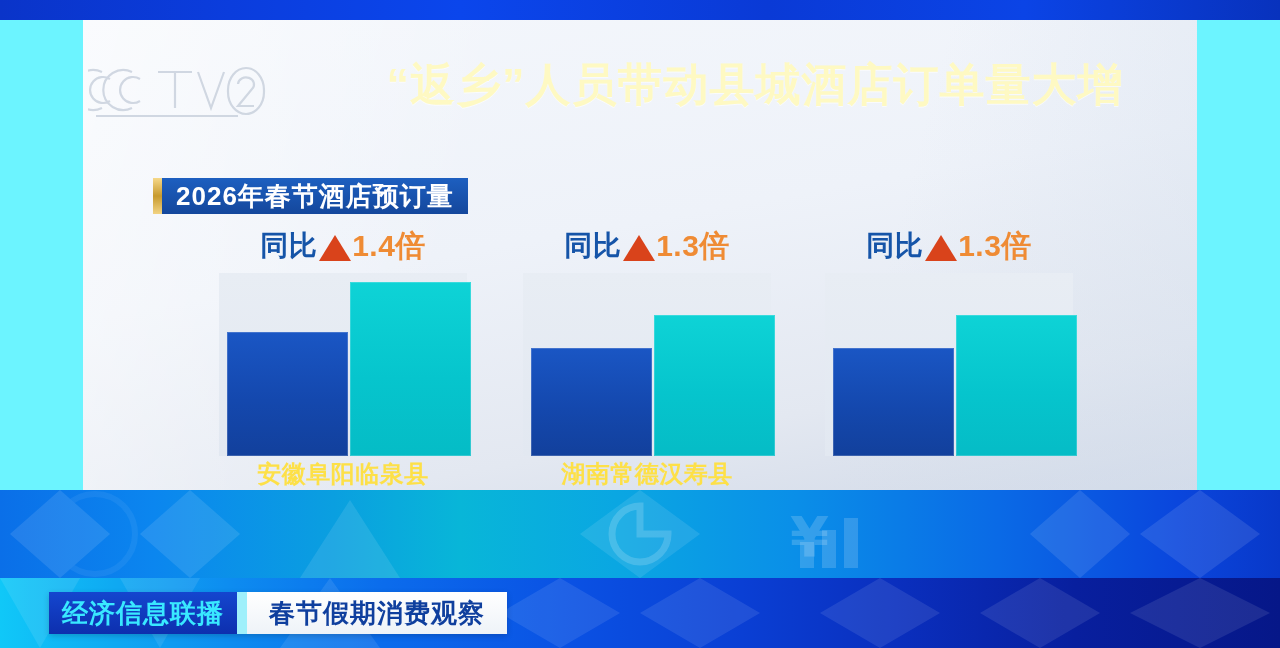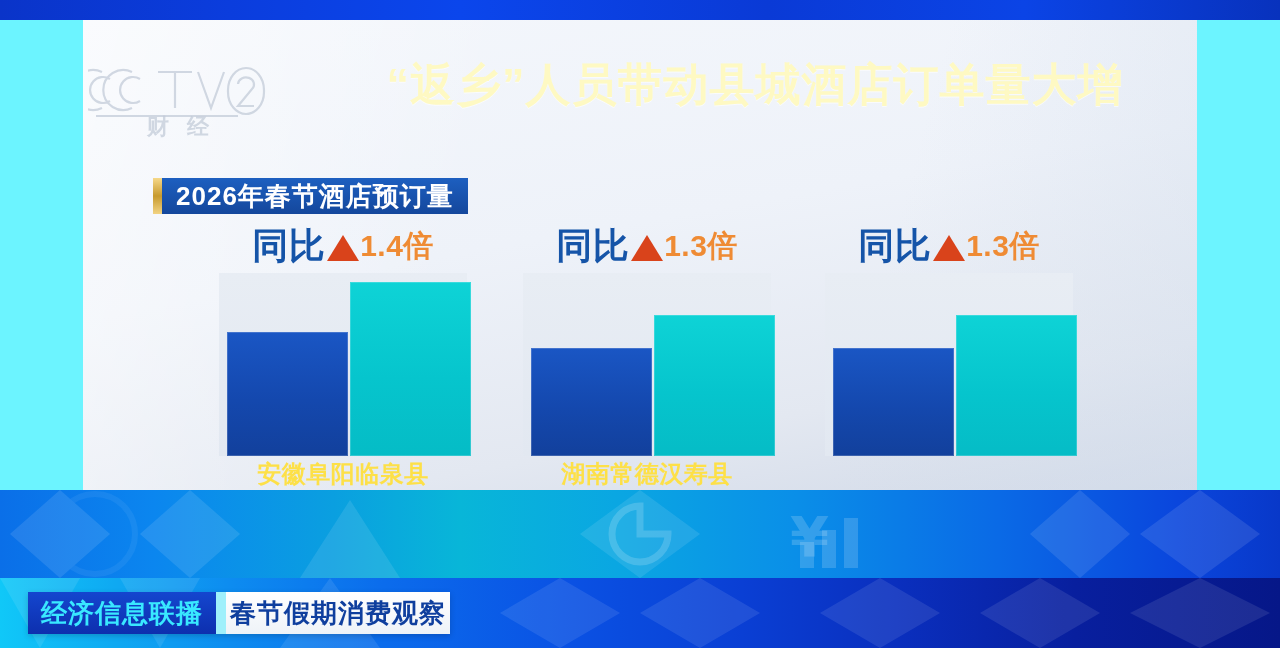--- a/index.html
+++ b/index.html
@@ -92,49 +92,49 @@
   .chart{position:absolute;left:83px;top:225px;width:1114px;height:265px;}
   .group{position:absolute;top:0;height:265px;}
   .grp-plate{
     position:absolute;left:14px;top:48px;width:248px;height:183px;
     background:linear-gradient(180deg,#e8edf4 0%,#e2e8f1 100%);
   }
   .yoy{
     position:absolute;top:0;left:0;width:276px;height:42px;
     display:flex;align-items:center;justify-content:center;white-space:nowrap;
   }
-  .yoy-lab{font-size:36px;font-weight:700;color:#1554a8;letter-spacing:0.5px;}
+  .yoy-lab{font-size:28px;font-weight:700;color:#1554a8;letter-spacing:0.5px;}
   .tri{
     width:0;height:0;border-left:16px solid transparent;border-right:16px solid transparent;
     border-bottom:26px solid #d9431b;margin:0 1px 0 2px;position:relative;top:2px;
   }
   .yoy-val{font-size:30px;font-weight:700;color:#ef8b34;letter-spacing:0.5px;}
   .bars{position:absolute;left:22px;top:48px;width:244px;height:183px;}
   .bar{position:absolute;bottom:0;width:121px;}
   .bar.prev{left:0;background:linear-gradient(180deg,#1a56c4 0%,#1448ae 55%,#12409c 100%);
             box-shadow:inset 0 0 0 1px rgba(255,255,255,0.18);}
   .bar.curr{left:123px;background:linear-gradient(180deg,#0ed3d6 0%,#06c5cd 55%,#05bcc6 100%);
             box-shadow:inset 0 0 0 1px rgba(255,255,255,0.18);}
   .cat-label{
     position:absolute;top:233px;left:0;width:276px;text-align:center;
     font-size:24px;font-weight:700;color:#fde047;white-space:nowrap;letter-spacing:0.5px;
   }
 
   
-  .lt{position:absolute;left:28px;top:592px;height:42px;display:flex;align-items:stretch;
+  .lt{position:absolute;left:49px;top:592px;height:42px;display:flex;align-items:stretch;
       box-shadow:0 2px 6px rgba(0,0,0,0.18);}
   .lt-a{
     background:linear-gradient(180deg,#1446cf 0%,#0d2fae 100%);
     padding:0 13px;display:flex;align-items:center;
   }
   .lt-a span{color:#39e8ff;font-size:26px;font-weight:700;letter-spacing:1px;white-space:nowrap;}
   .lt-gap{width:10px;background:#9ff0fb;}
   .lt-b{
     background:linear-gradient(180deg,#ffffff 0%,#eef3f8 100%);
-    padding:0 4px;display:flex;align-items:center;
+    padding:0 22px;display:flex;align-items:center;
   }
   .lt-b span{color:#0f3f9e;font-size:26px;font-weight:700;letter-spacing:1px;white-space:nowrap;}
 </style>
 </head>
 <body>
 
 <div id="stage">
 
   <div class="bg-blue-base"></div>
   <div class="top-strip"></div>
@@ -151,21 +151,20 @@
         <path d="M44 22 a20 20 0 1 0 0 36"></path>
         <path d="M52 29 a13 13 0 1 0 0 22"></path>
         <path d="M70 22 h34 M87 22 v36"></path>
         <path d="M110 22 l13 36 l13 -36"></path>
         <rect x="140" y="18" width="36" height="46" rx="22"></rect>
         <path d="M150 34 a8 7 0 1 1 14 5 l-14 17 h16"></path>
       </g>
       <path d="M8 66 H150" stroke="#b9c3d2" stroke-width="2" fill="none"></path>
     </svg>
   </div>
-  <div class="logo-sub">财经</div>
 
   <div class="headline">“返乡”人员带动县城酒店订单量大增</div>
 
   <div class="chip-wrap">
     <div class="chip-accent"></div>
     <div class="chip-body">
       <span class="chip-text">2026年春节酒店预订量</span>
     </div>
   </div>
 

